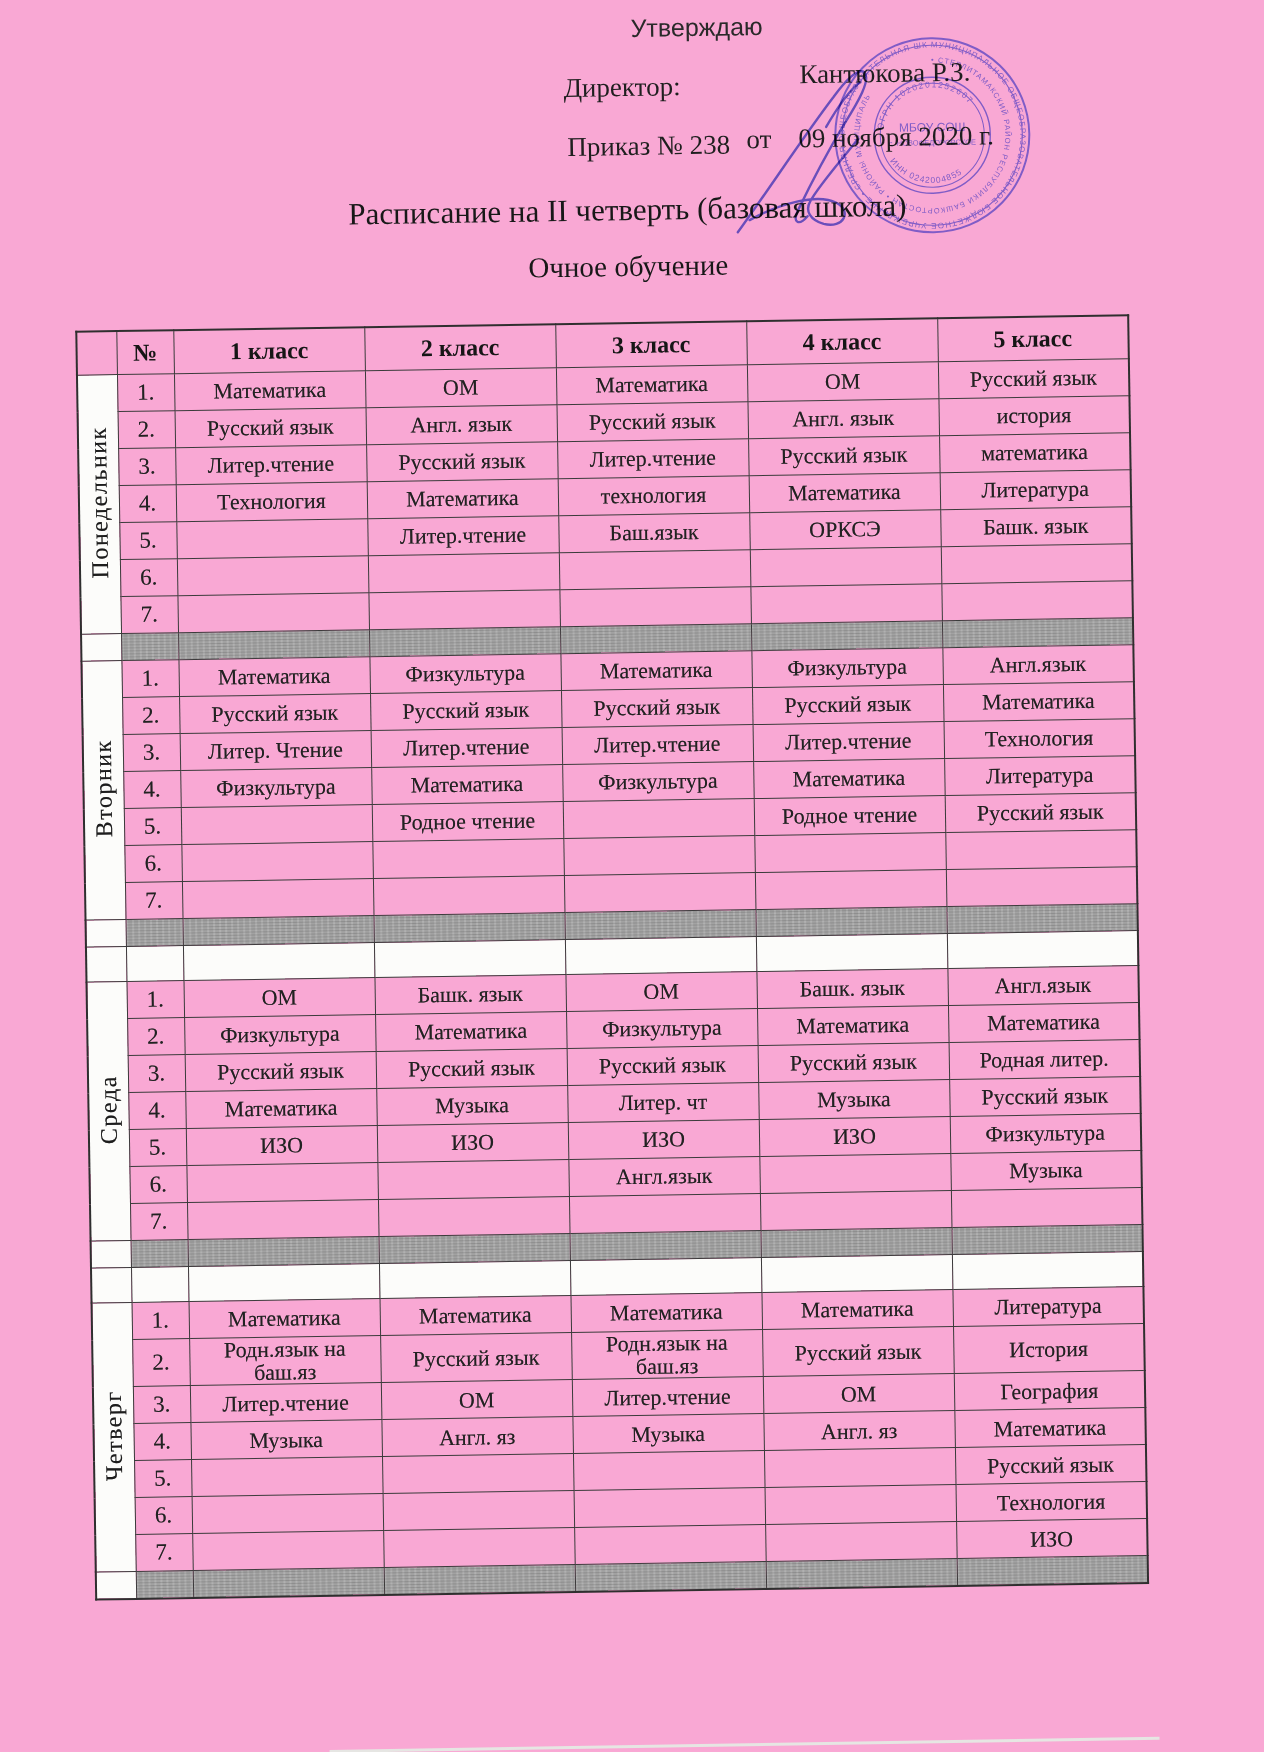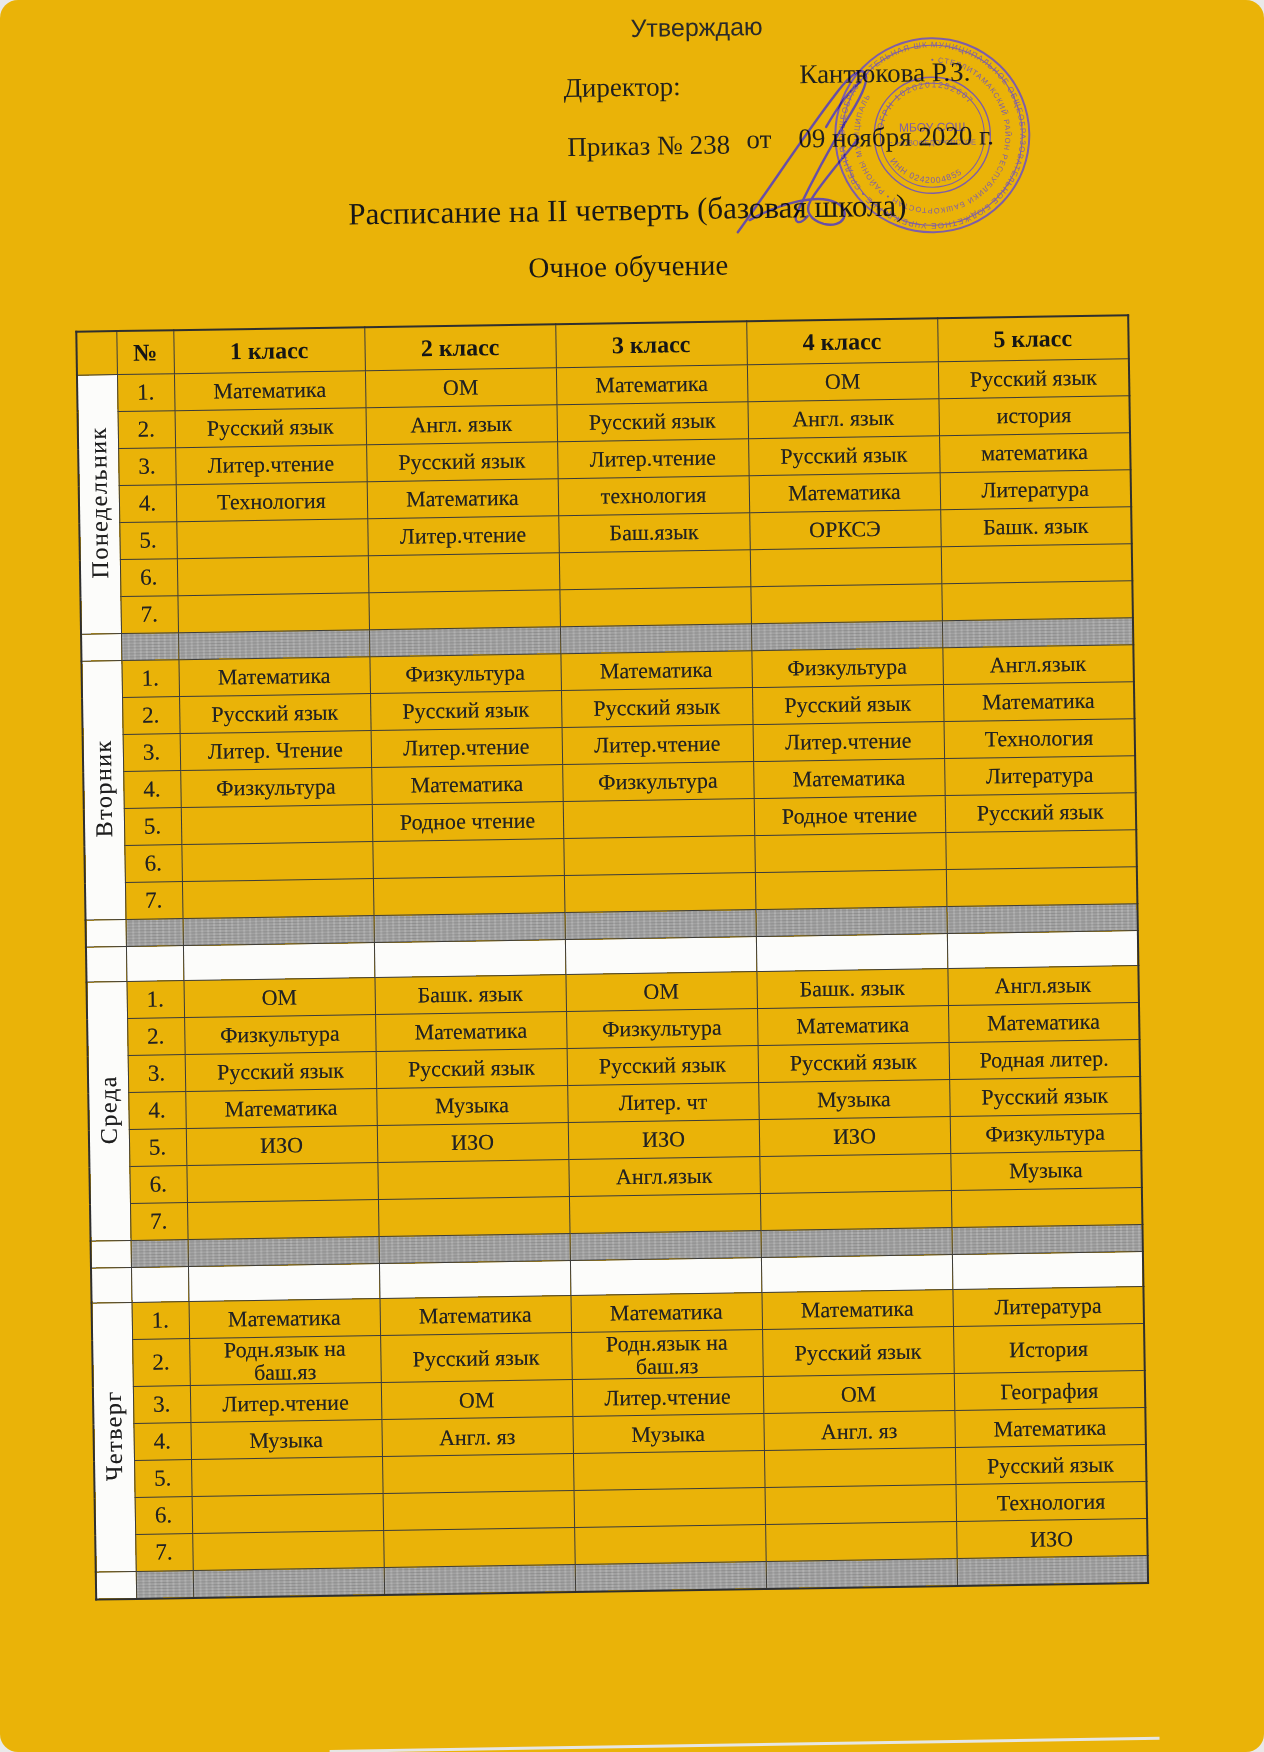--- a/index.html
+++ b/index.html
@@ -1,19 +1,19 @@
 <!DOCTYPE html>
 <html><head>
 <meta charset="utf-8">
 <style>
   html,body{margin:0;padding:0;background:#e9e9e9;}
   .sheet{
     position:relative;width:1264px;height:1752px;margin:0 auto;
-    background:#eab308;overflow:hidden;
-    font-family:"Liberation Serif","DejaVu Serif",serif;color:#1f1f1f;border-radius:18px;
+    background:#f9a8d4;overflow:hidden;
+    font-family:"Liberation Serif","DejaVu Serif",serif;color:#1f1f1f;
   }
   .skew{position:absolute;inset:0;transform:rotate(-0.9deg);transform-origin:632px 500px;}
 
   
   .approve{position:absolute;left:638px;top:14px;font-family:"Liberation Sans","DejaVu Sans",sans-serif;
     font-size:25px;color:#2a2a2a;}
   .director-label{position:absolute;left:570px;top:72px;font-size:27px;}
   .director-name{position:absolute;left:806px;top:62px;font-size:27px;}
   .order-label{position:absolute;left:573px;top:131px;font-size:27px;}
   .order-date{position:absolute;left:752px;top:126px;font-size:27px;white-space:pre;}

